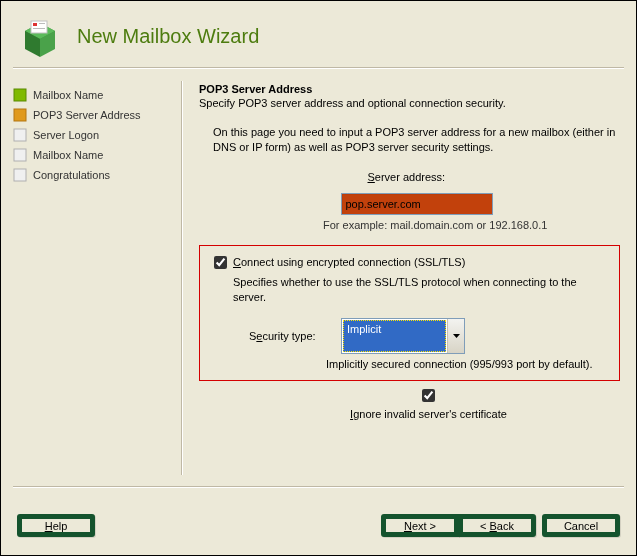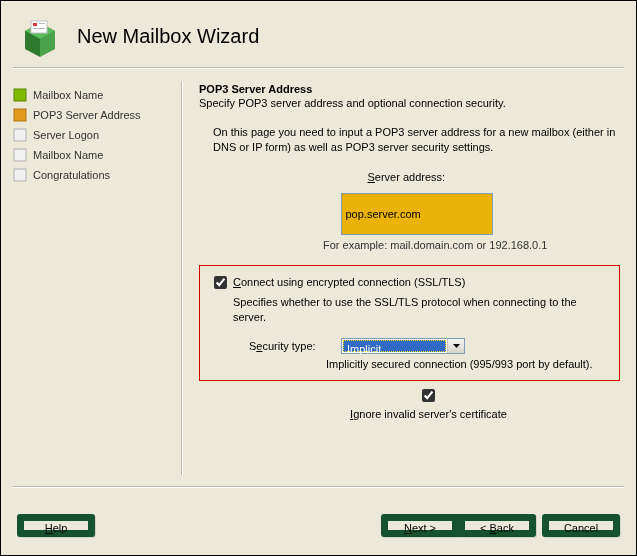--- a/index.html
+++ b/index.html
@@ -24,21 +24,21 @@
     align-items: center;
     gap: 16px;
   }
   .header-icon {
     width: 42px; height: 42px;
     position: relative;
   }
   .title {
     font-size: 20px;
     font-weight: normal;
-    color: #000000;
+    color: #4d7c0f;
   }
   .divider-h {
     margin: 0 12px;
     height: 1px;
     border-top: 1px solid #bfb8a5;
     border-bottom: 1px solid #fff;
   }
   .content {
     display: flex;
     padding: 12px 12px 0 12px;
@@ -95,23 +95,23 @@
     gap: 10px;
     flex-direction: column;
   }
   .form-label {
     width: 98px;
     flex-shrink: 0;
   }
   .text-input {
     flex: 1;
     border: 1px solid #7f9db9;
-    background: #eab308;
+    background: #c2410c;
     height: 20px;
-    padding: 14px 4px;
+    padding: 4px 4px;
     font-family: inherit;
     font-size: 11px;
     box-shadow: inset 1px 1px 0 rgba(0,0,0,0.04);
   }
   .hint {
     margin-left: 124px;
     margin-bottom: 14px;
     color: #333;
   }
   .highlight-box {
@@ -139,21 +139,21 @@
     display: flex;
     align-items: center;
     margin-left: 35px;
     gap: 10px;
   }
   .sec-label { width: 82px; flex-shrink:0; }
   .select-wrap {
     display: flex;
     border: 1px solid #7f9db9;
     background: #fff;
-    height: 16px;
+    height: 36px;
     width: 124px;
   }
   .select-value {
     flex: 1;
     background: #316ac5;
     color: #fff;
     margin: 1px;
     padding: 1px 3px;
     border: 1px dotted #ffe600;
     font-size: 11px;
@@ -187,21 +187,21 @@
   .buttons-divider {
     position:absolute;
     left:12px; right:12px; top:0;
     height:1px;
     border-top:1px solid #bfb8a5;
     border-bottom:1px solid #fff;
   }
   .btn {
     width: 78px; height: 23px;
     background: #ece9d8;
-    border: 7px solid #14532d;
+    border: 5px solid #14532d;
     border-radius: 3px;
     font-family: inherit;
     font-size: 11px;
     cursor: pointer;
     box-shadow: 1px 1px 0 rgba(0,0,0,0.1);
   }
   .btn-row {
     display:flex;
     justify-content: space-between;
     align-items: center;

